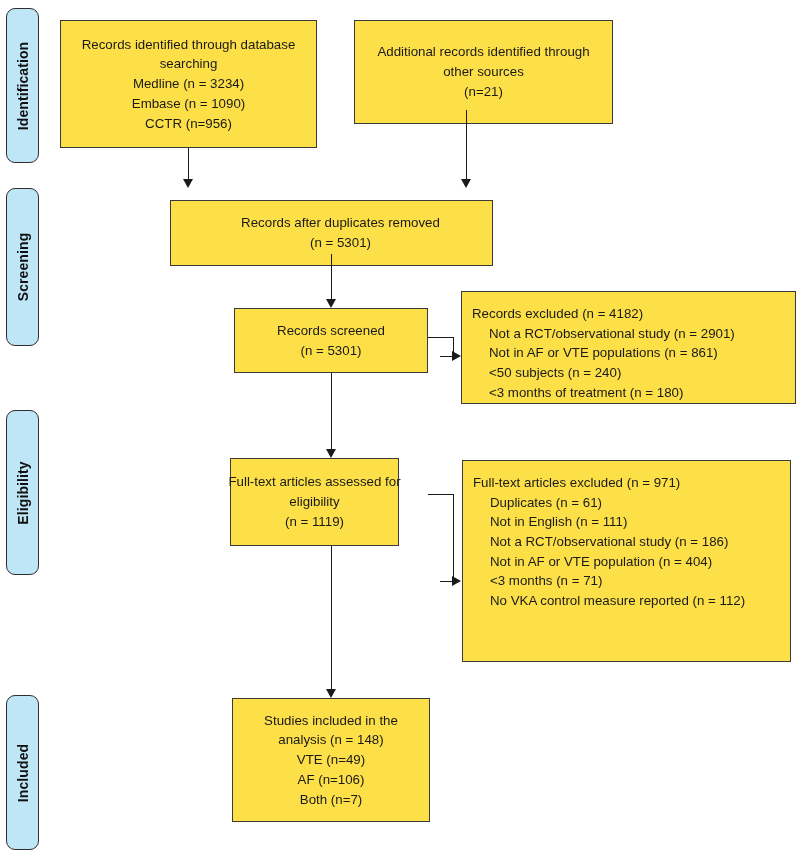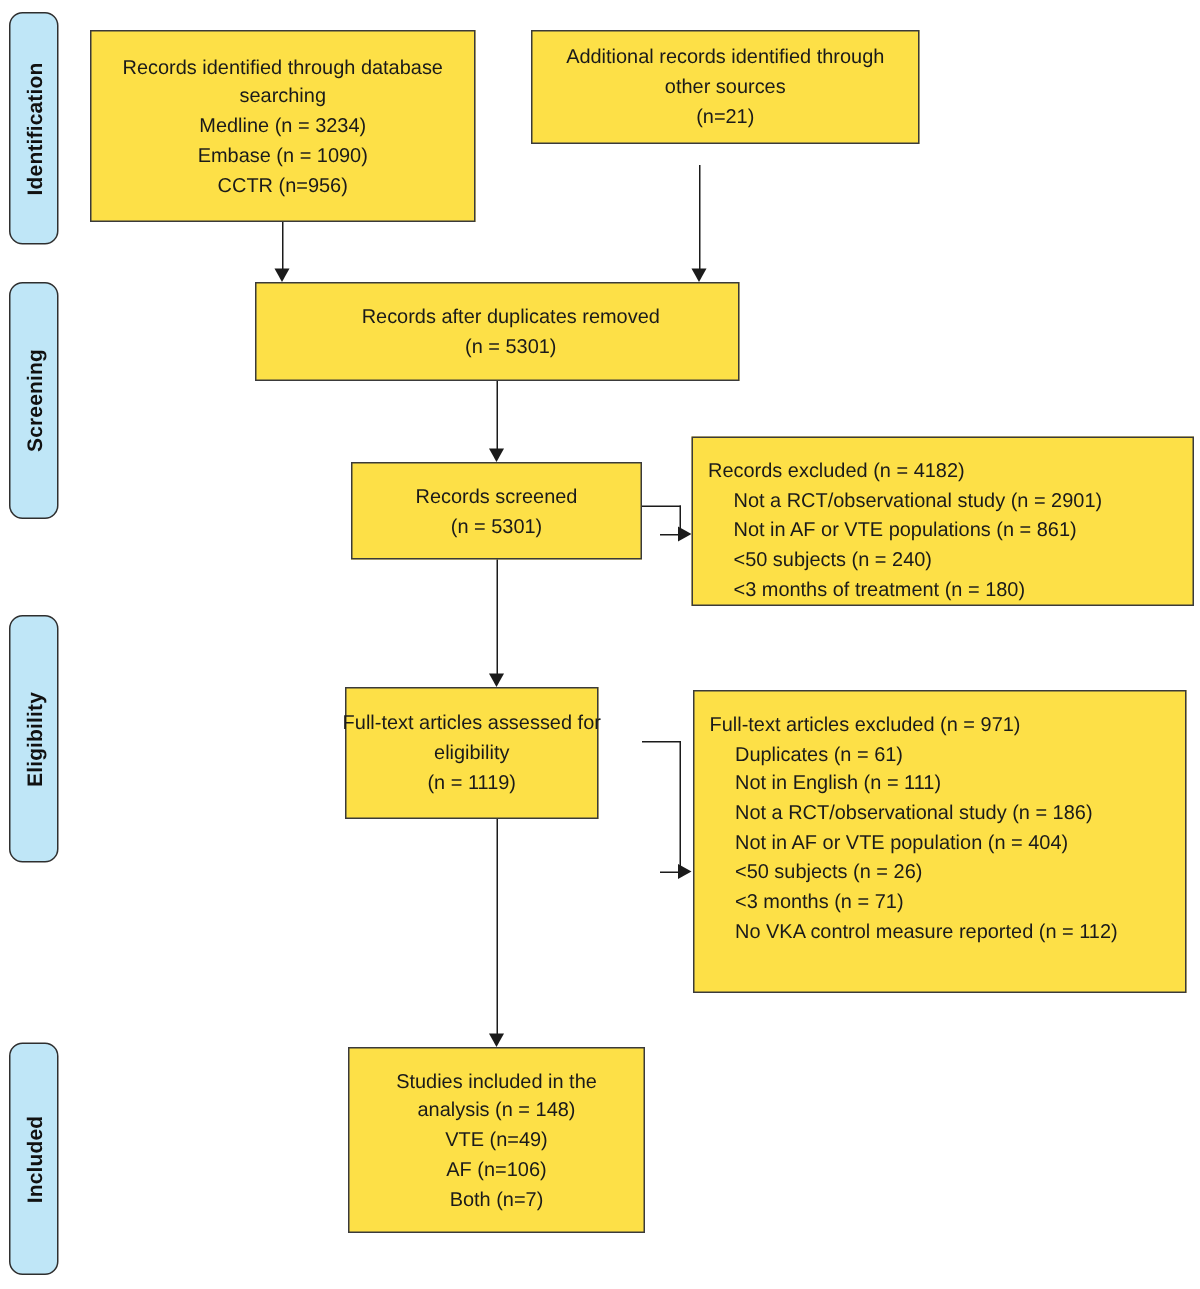--- a/index.html
+++ b/index.html
@@ -122,33 +122,33 @@
   </div>
 
   <div class="box centered" style="left:60px; top:20px; width:257px; height:128px;">
     <div class="line">Records identified through database</div>
     <div class="line">searching</div>
     <div class="line">Medline (n = 3234)</div>
     <div class="line">Embase (n = 1090)</div>
     <div class="line">CCTR (n=956)</div>
   </div>
 
-  <div class="box centered" style="left:354px; top:20px; width:259px; height:76px;">
+  <div class="box centered" style="left:354px; top:20px; width:259px; height:104px;">
     <div class="line">Additional records identified through</div>
     <div class="line">other sources</div>
     <div class="line">(n=21)</div>
   </div>
 
   <div class="vline" style="left:188px; top:148px; height:32px;"></div>
   <div class="arrow-down" style="left:182.5px; top:179px;"></div>
 
   <div class="vline" style="left:466px; top:110px; height:70px;"></div>
   <div class="arrow-down" style="left:460.5px; top:179px;"></div>
 
-  <div class="box centered" style="left:170px; top:188px; width:323px; height:66px;padding-left:18px;">
+  <div class="box centered" style="left:170px; top:200px; width:323px; height:66px;padding-left:18px;">
     <div class="line">Records after duplicates removed</div>
     <div class="line">(n = 5301)</div>
   </div>
 
   <div class="vline" style="left:331px; top:254px; height:46px;"></div>
   <div class="arrow-down" style="left:325.5px; top:299px;"></div>
 
   <div class="box centered" style="left:234px; top:308px; width:194px; height:65px;">
     <div class="line">Records screened</div>
     <div class="line">(n = 5301)</div>
@@ -180,21 +180,20 @@
   <div class="vline" style="left:453px; top:494px; height:87px;"></div>
   <div class="hline" style="left:440px; top:581px; width:14px;"></div>
   <div class="arrow-right" style="left:452px; top:575.5px;"></div>
 
   <div class="box listbox" style="left:462px; top:460px; width:329px; height:202px;">
     <div class="line">Full-text articles excluded (n = 971)</div>
     <div class="line indent">Duplicates (n = 61)</div>
     <div class="line indent">Not in English (n = 111)</div>
     <div class="line indent">Not a RCT/observational study (n = 186)</div>
     <div class="line indent">Not in AF or VTE population (n = 404)</div>
-    <div class="line indent">&lt;50 subjects (n = 26)</div>
     <div class="line indent">&lt;3 months (n = 71)</div>
     <div class="line indent">No VKA control measure reported (n = 112)</div>
   </div>
 
   <div class="vline" style="left:331px; top:546px; height:144px;"></div>
   <div class="arrow-down" style="left:325.5px; top:689px;"></div>
 
   <div class="box centered" style="left:232px; top:698px; width:198px; height:124px;">
     <div class="line">Studies included in the</div>
     <div class="line">analysis (n = 148)</div>

